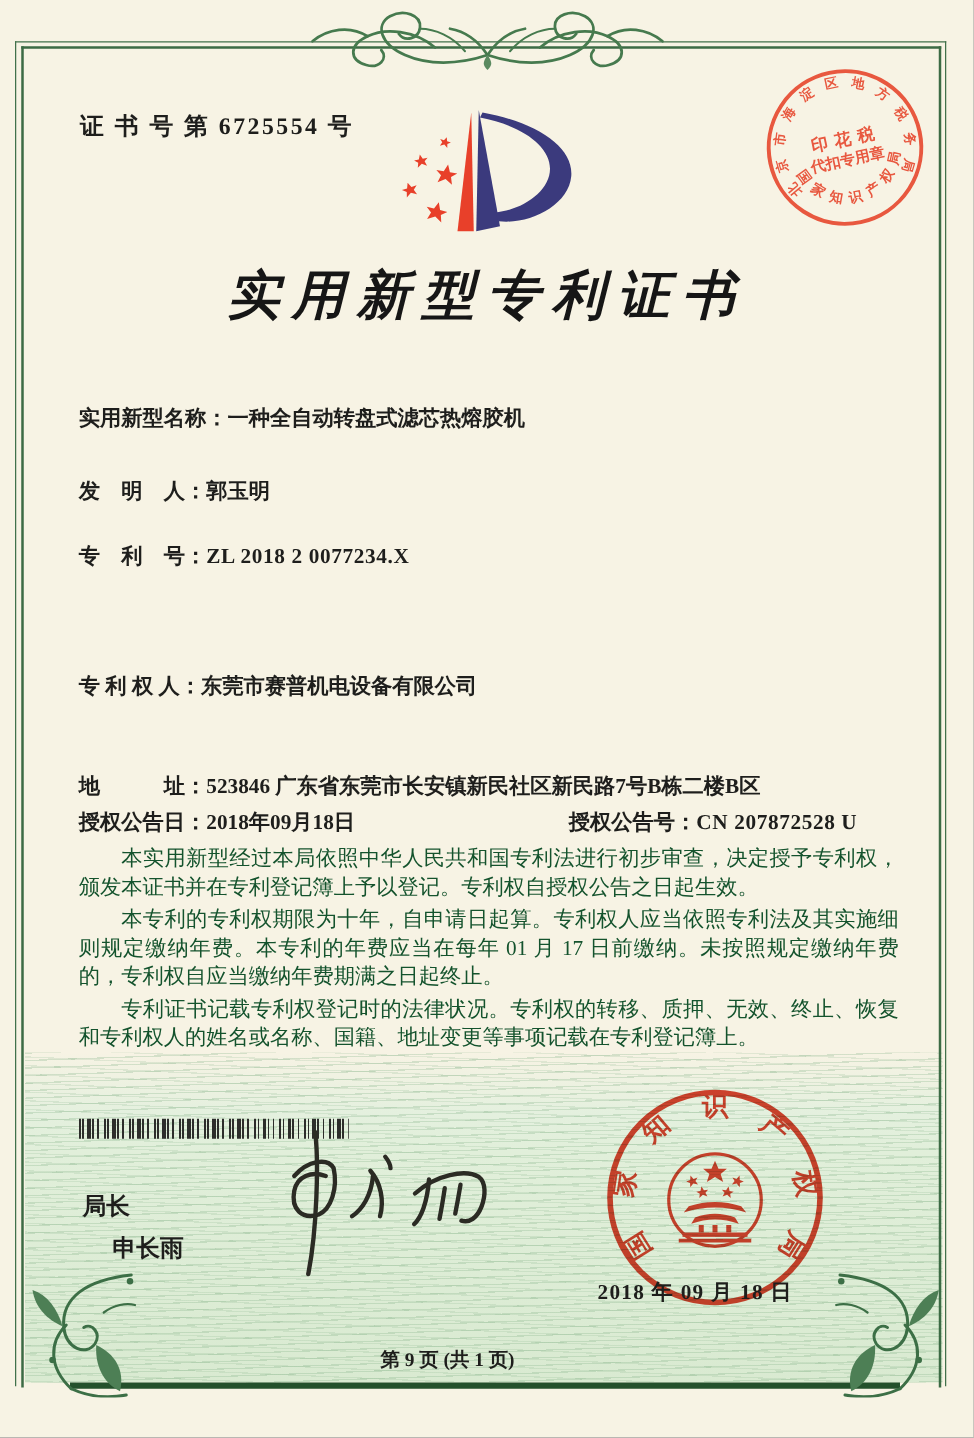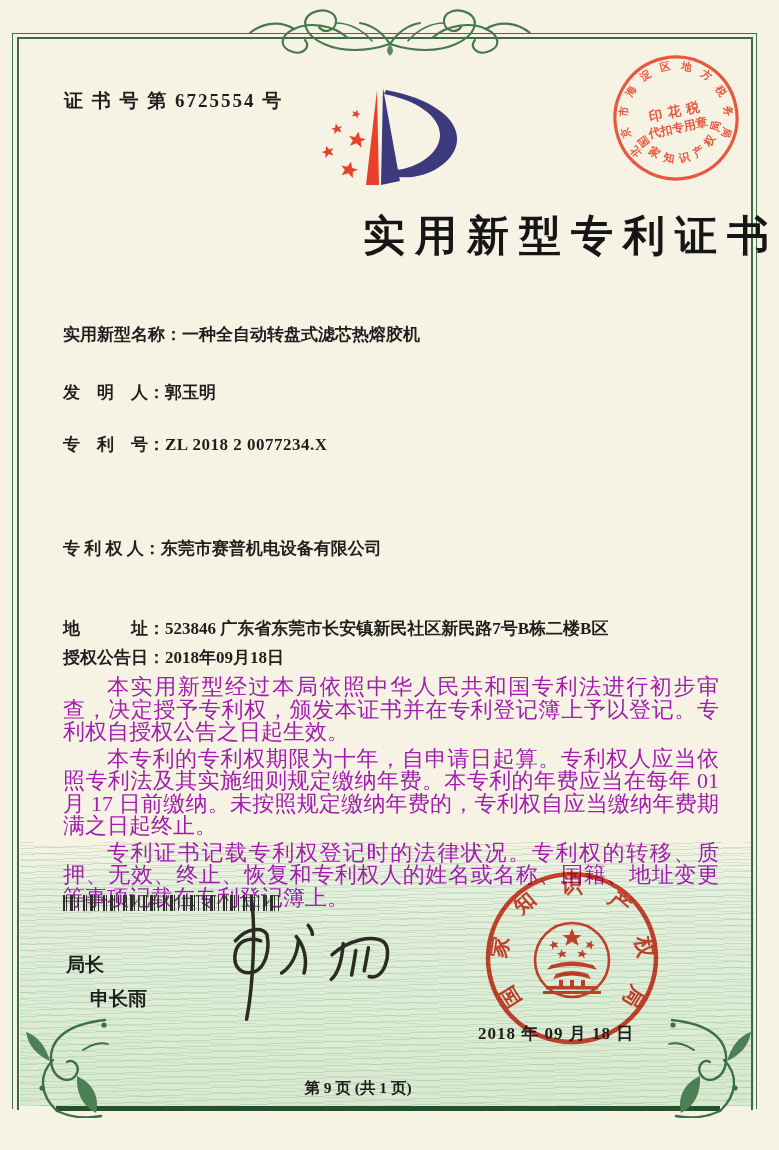--- a/index.html
+++ b/index.html
@@ -22,33 +22,33 @@
   .green-band{position:absolute;left:20px;top:842px;width:734px;height:264px;
     background:
       repeating-linear-gradient(178deg, rgba(132,178,136,.30) 0 1px, rgba(132,178,136,0) 1px 6px),
       repeating-linear-gradient(182.5deg, rgba(132,178,136,.20) 0 1px, rgba(132,178,136,0) 1px 7px),
       linear-gradient(180deg, rgba(227,240,222,0) 0, rgba(227,240,222,.95) 48px, #e1efda 80px, #d9ead1 100%);
   }
   
   .cert-no{position:absolute;left:64px;top:88px;font-size:19px;letter-spacing:2px;font-weight:600;}
   .logo{position:absolute;left:312px;top:84px;}
   .tax-stamp{position:absolute;left:608px;top:50px;opacity:.93;mix-blend-mode:multiply;}
-  .title{position:absolute;left:0;top:208px;width:779px;text-align:right;
-    font-size:42px;font-weight:700;letter-spacing:10px;color:#161616;}
+  .title{position:absolute;left:0;top:208px;width:779px;text-align:center;
+    font-size:42px;font-weight:700;letter-spacing:10px;color:#161616;font-style:italic;}
   
   .field{position:absolute;left:63px;font-size:17px;font-weight:600;line-height:26px;width:660px;}
   .f-name{top:322px;} .f-inv{top:380px;} .f-pat{top:432px;} .f-fil{top:484px;}
   .f-own{top:536px;} .f-addr{top:616px;display:flex;} .f-grant{top:645px;}
   .f-addr .lbl{flex:0 0 auto;}
   .f-addr .val{width:500px;}
   .grant-no{position:absolute;left:392px;top:0;}
   .latin{letter-spacing:.5px;}
   
-  .body-text{position:absolute;left:63px;top:676px;width:656px;font-size:22px;
-    line-height:22.5px;text-align:justify;color:#a21caf;}
+  .body-text{position:absolute;left:63px;top:676px;width:656px;font-size:17px;
+    line-height:22.5px;text-align:justify;color:#14532d;}
   .body-text p{margin:0 0 4px 0;text-indent:2em;}
   
   .barcode{position:absolute;left:63px;top:895px;width:216px;height:16px;
     background:repeating-linear-gradient(90deg,
       #2d2d2b 0 2px, transparent 2px 3px, #2d2d2b 3px 4px, transparent 4px 7px,
       #2d2d2b 7px 10px, transparent 10px 11px, #2d2d2b 11px 12px, transparent 12px 15px,
       #2d2d2b 15px 16px, transparent 16px 20px);}
   .signer-title{position:absolute;left:66px;top:952px;font-size:19px;font-weight:600;}
   .signer-name{position:absolute;left:66px;top:986px;font-size:19px;font-weight:600;margin-left:24px;}
   .signature{position:absolute;left:192px;top:900px;}
@@ -162,20 +162,21 @@
   <div class="field f-name"><span class="lbl">实用新型名称：</span><span class="val">一种全自动转盘式滤芯热熔胶机</span></div>
   <div class="field f-inv"><span class="lbl">发　明　人：</span><span class="val">郭玉明</span></div>
   <div class="field f-pat"><span class="lbl">专　利　号：</span><span class="val latin">ZL 2018 2 0077234.X</span></div>
   <div class="field f-own"><span class="lbl">专 利 权 人：</span><span class="val">东莞市赛普机电设备有限公司</span></div>
   <div class="field f-addr">
       <span class="lbl">地　　　址：</span>
       <span class="val">523846 广东省东莞市长安镇新民社区新民路7号B栋二楼B区</span>
     </div>
   <div class="field f-grant" style="position:absolute;">
     <span><span class="lbl">授权公告日：</span><span class="val">2018年09月18日</span></span>
+    <span class="grant-no"><span class="lbl">授权公告号：</span><span class="val latin">CN 207872528 U</span></span>
   </div>
 
   <div class="body-text">
     <p>本实用新型经过本局依照中华人民共和国专利法进行初步审查，决定授予专利权，颁发本证书并在专利登记簿上予以登记。专利权自授权公告之日起生效。</p>
     <p>本专利的专利权期限为十年，自申请日起算。专利权人应当依照专利法及其实施细则规定缴纳年费。本专利的年费应当在每年 01 月 17 日前缴纳。未按照规定缴纳年费的，专利权自应当缴纳年费期满之日起终止。</p>
     <p>专利证书记载专利权登记时的法律状况。专利权的转移、质押、无效、终止、恢复和专利权人的姓名或名称、国籍、地址变更等事项记载在专利登记簿上。</p>
   </div>
 
   <div class="barcode"></div>
 

